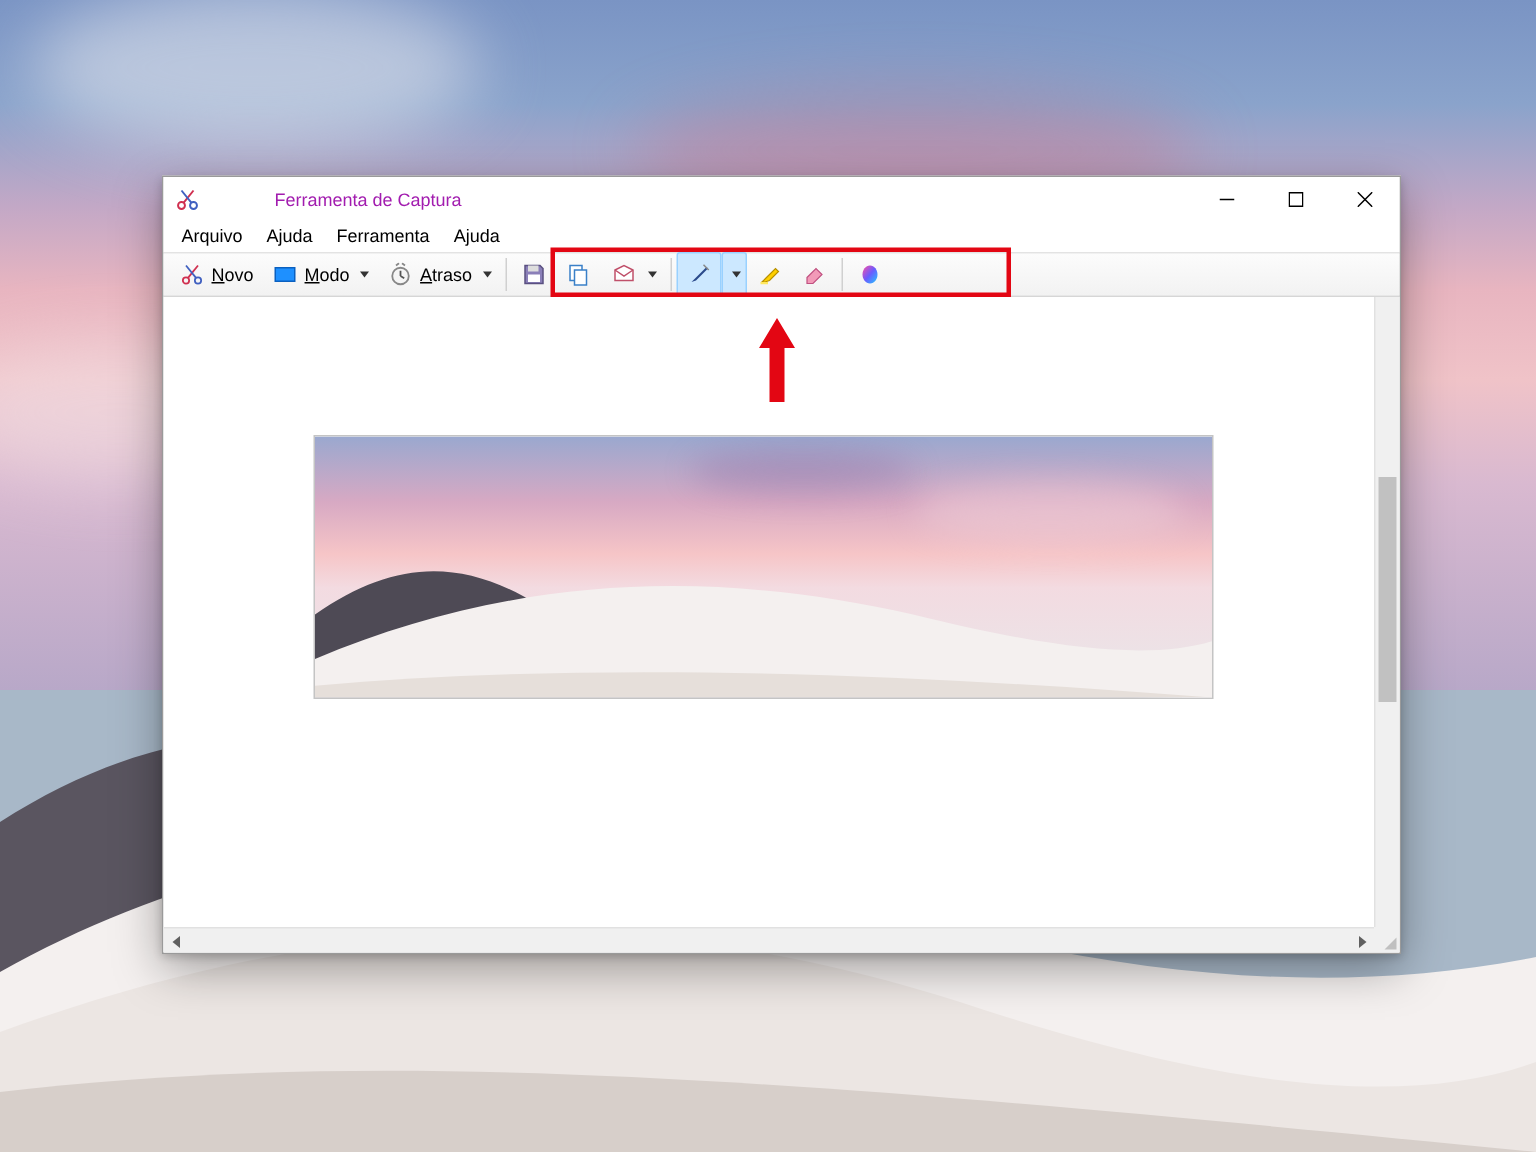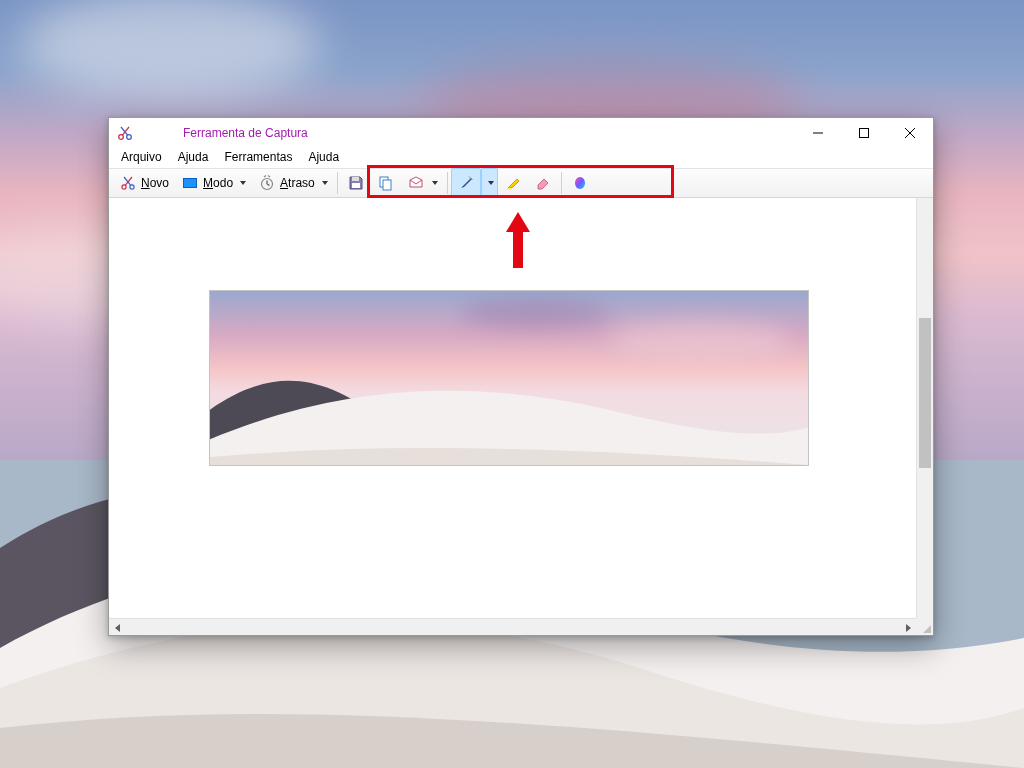--- a/index.html
+++ b/index.html
@@ -281,21 +281,21 @@
         <svg width="10" height="10">
             <path d="M0 0 L10 10 M10 0 L0 10" stroke="#000" stroke-width="1"></path>
           </svg>
       </div>
     </div>
   </div>
 
   <div class="menubar">
     <div class="menu-item">Arquivo</div>
     <div class="menu-item">Ajuda</div>
-    <div class="menu-item">Ferramentas</div>
+    <div class="menu-item">Ferramenta</div>
     <div class="menu-item">Ajuda</div>
   </div>
 
   <div class="toolbar">
 
     <div class="tb-btn">
       <span class="tb-icon">
         <svg viewBox="0 0 16 16" width="16" height="16">
           <circle cx="4" cy="12" r="2.1" fill="none" stroke="#d03050" stroke-width="1.2"></circle>
           <circle cx="12" cy="12" r="2.1" fill="none" stroke="#4060c0" stroke-width="1.2"></circle>

